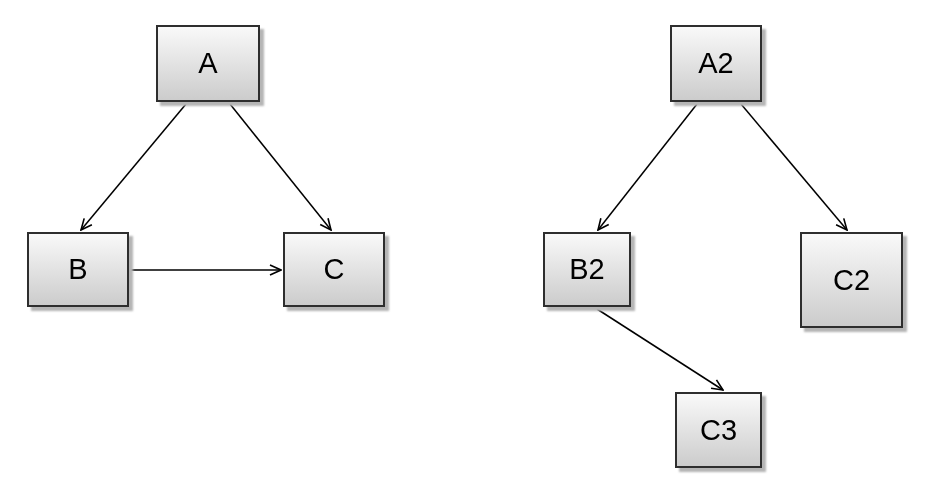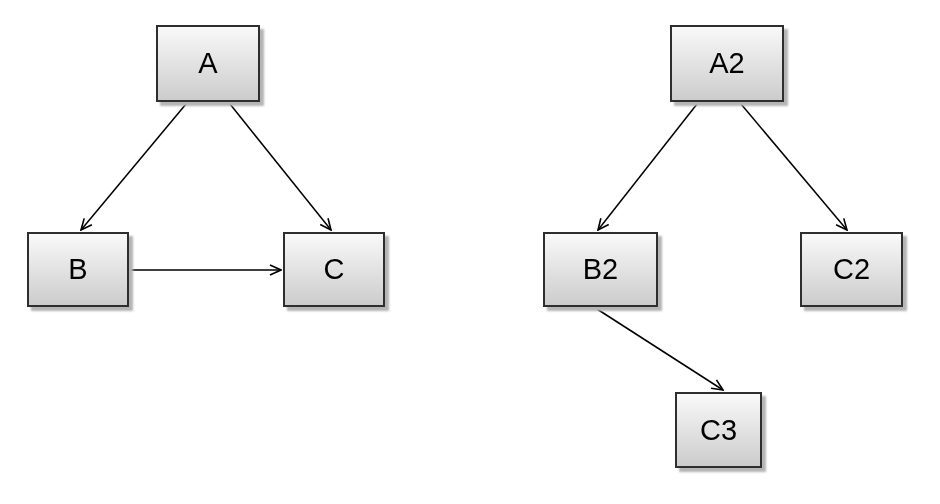--- a/index.html
+++ b/index.html
@@ -53,25 +53,25 @@
     </svg>
     <div class="node" style="left: 156px; top: 25px; width: 104px; height: 77px; background: linear-gradient(rgb(249, 249, 249) 0%, rgb(204, 204, 204) 100%); border-color: rgb(46, 46, 46); box-shadow: rgb(181, 181, 181) 4px 4px 2px;">
       <span class="node-label" style="color: rgb(0, 0, 0);">A</span>
     </div>
     <div class="node" style="left: 27px; top: 232px; width: 102px; height: 75px; background: linear-gradient(rgb(249, 249, 249) 0%, rgb(204, 204, 204) 100%); border-color: rgb(46, 46, 46); box-shadow: rgb(181, 181, 181) 4px 4px 2px;">
       <span class="node-label" style="color: rgb(0, 0, 0);">B</span>
     </div>
     <div class="node" style="left: 283px; top: 232px; width: 102px; height: 75px; background: linear-gradient(rgb(249, 249, 249) 0%, rgb(204, 204, 204) 100%); border-color: rgb(46, 46, 46); box-shadow: rgb(181, 181, 181) 4px 4px 2px;">
       <span class="node-label" style="color: rgb(0, 0, 0);">C</span>
     </div>
-    <div class="node" style="left: 670px; top: 25px; width: 114px; height: 77px; background: linear-gradient(rgb(249, 249, 249) 0%, rgb(204, 204, 204) 100%); border-color: rgb(46, 46, 46); box-shadow: rgb(181, 181, 181) 4px 4px 2px;">
+    <div class="node" style="left: 670px; top: 25px; width: 92px; height: 77px; background: linear-gradient(rgb(249, 249, 249) 0%, rgb(204, 204, 204) 100%); border-color: rgb(46, 46, 46); box-shadow: rgb(181, 181, 181) 4px 4px 2px;">
       <span class="node-label" style="color: rgb(0, 0, 0);">A2</span>
     </div>
-    <div class="node" style="left: 543px; top: 232px; width: 115px; height: 75px; background: linear-gradient(rgb(249, 249, 249) 0%, rgb(204, 204, 204) 100%); border-color: rgb(46, 46, 46); box-shadow: rgb(181, 181, 181) 4px 4px 2px;">
+    <div class="node" style="left: 543px; top: 232px; width: 88px; height: 75px; background: linear-gradient(rgb(249, 249, 249) 0%, rgb(204, 204, 204) 100%); border-color: rgb(46, 46, 46); box-shadow: rgb(181, 181, 181) 4px 4px 2px;">
       <span class="node-label" style="color: rgb(0, 0, 0);">B2</span>
     </div>
-    <div class="node" style="left: 800px; top: 232px; width: 103px; height: 75px; background: linear-gradient(rgb(249, 249, 249) 0%, rgb(204, 204, 204) 100%); border-color: rgb(46, 46, 46); box-shadow: rgb(181, 181, 181) 4px 4px 2px;">
+    <div class="node" style="left: 800px; top: 232px; width: 103px; height: 96px; background: linear-gradient(rgb(249, 249, 249) 0%, rgb(204, 204, 204) 100%); border-color: rgb(46, 46, 46); box-shadow: rgb(181, 181, 181) 4px 4px 2px;">
       <span class="node-label" style="color: rgb(0, 0, 0);">C2</span>
     </div>
     <div class="node" style="left: 675px; top: 392px; width: 87px; height: 76px; background: linear-gradient(rgb(249, 249, 249) 0%, rgb(204, 204, 204) 100%); border-color: rgb(46, 46, 46); box-shadow: rgb(181, 181, 181) 4px 4px 2px;">
       <span class="node-label" style="color: rgb(0, 0, 0);">C3</span>
     </div>
   </div>
 
 </body></html>

